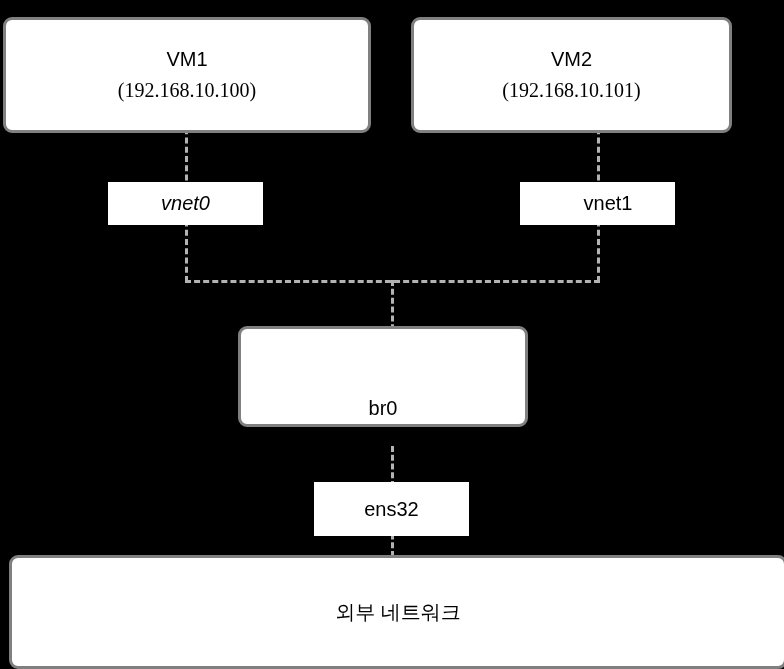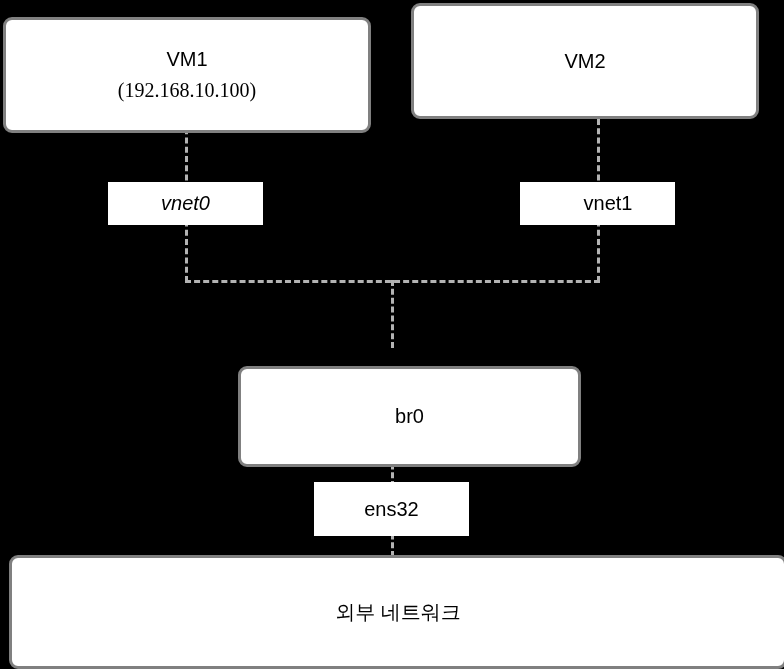--- a/index.html
+++ b/index.html
@@ -56,22 +56,22 @@
   }
   .hline {
     position: absolute;
     height: 0;
     border-top: 3px dashed #b3b3b3;
     z-index: 1;
   }
 
   
   #vm1-node      { left: 3px;   top: 17px;   width: 368px; height: 116px; }
-  #vm2-node      { left: 411px; top: 3px;   width: 348px; height: 116px; }
-  #br0-node      { left: 238px; top: 366px; width: 343px; height: 101px; }
+  #vm2-node      { left: 411px; top: 17px;   width: 321px; height: 116px; }
+  #br0-node      { left: 238px; top: 326px; width: 290px; height: 101px; justify-content: flex-end; }
   #external-node { left: 9px;   top: 555px; width: 778px; height: 114px; }
 
   #vnet0-chip { left: 108px; top: 182px; width: 155px; height: 43px; font-style: italic; }
   #vnet1-chip { left: 520px; top: 182px; width: 155px; height: 43px; padding-left: 21px; }
   #ens32-chip { left: 314px; top: 482px; width: 155px; height: 54px; }
 
   
   #conn-vm1     { left: 185px; top: 119px; height: 163px; }
   
   #conn-vm2     { left: 597px; top: 119px; height: 163px; }
@@ -93,20 +93,21 @@
   <div class="vline" id="conn-bus-br0"></div>
   <div class="vline" id="conn-br0-ext"></div>
 
   <div class="node" id="vm1-node">
     <div>VM1</div>
     <div class="line2">(192.168.10.100)</div>
   </div>
 
   <div class="node" id="vm2-node">
     <div>VM2</div>
+    <div class="line2">(192.168.10.101)</div>
   </div>
 
   <div class="node" id="br0-node">
     <div>br0</div>
   </div>
 
   <div class="node" id="external-node">
     <div>외부 네트워크</div>
   </div>
 

